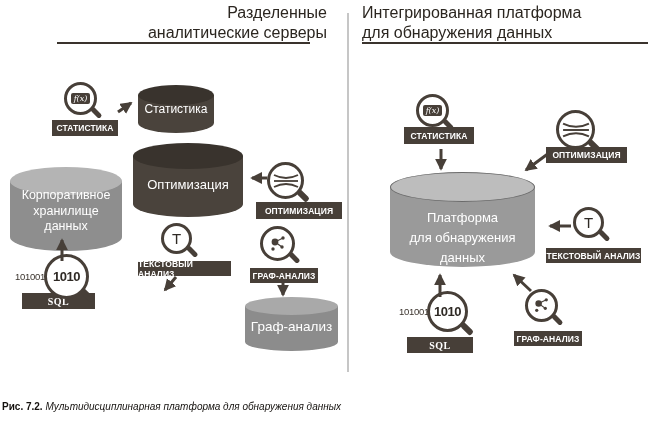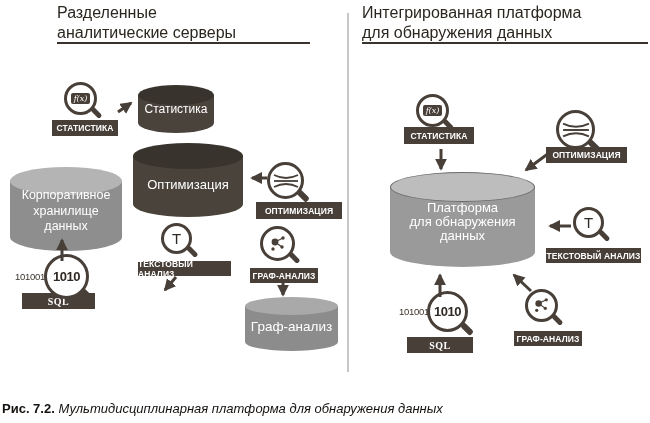--- a/index.html
+++ b/index.html
@@ -21,30 +21,30 @@
   .lens{position:absolute;left:0;top:0;border:3px solid #473f38;border-radius:50%;background:#fff;
         box-sizing:border-box;display:flex;align-items:center;justify-content:center;z-index:3;}
   .handle{position:absolute;background:#473f38;border-radius:2.5px;transform-origin:50% 0;
           transform:rotate(-45deg);z-index:2;}
   .fx-badge{background:#473f38;color:#fff;font-family:"DejaVu Serif",serif;font-style:italic;
             font-size:8px;line-height:11px;padding:0 3px;border-radius:2px;}
   .t-glyph{font-size:15px;color:#2f2a25;}
   .lens-1010{font-weight:bold;font-size:13px;color:#2f2a25;letter-spacing:-.5px;}
   .bin-prefix{position:absolute;font-size:9.5px;font-weight:normal;color:#3a332d;letter-spacing:-.3px;z-index:1;}
   .arrows{position:absolute;left:0;top:0;pointer-events:none;z-index:4;}
-  .caption{position:absolute;font-size:13px;color:#14110e;white-space:nowrap;}
+  .caption{position:absolute;font-size:10px;color:#14110e;white-space:nowrap;}
   .caption .fig{font-weight:bold;}
   .caption .txt{font-style:italic;}
 </style>
 </head>
 <body>
 
 <div class="canvas">
 
-  <div class="title" style="left:57px;top:3px;width:270px;">Разделенные
+  <div class="title" style="left:57px;top:3px;width:270px;text-align:right;">Разделенные
 аналитические серверы</div>
   <div class="rule" style="left:57px;top:42px;width:253px;"></div>
   <div class="title" style="left:362px;top:3px;width:286px;">Интегрированная платформа
 для обнаружения данных</div>
   <div class="rule" style="left:362px;top:42px;width:286px;"></div>
 
   <div class="divider" style="left:347px;top:13px;height:359px;"></div>
 
   <div class="cyl" style="left:138px;top:85px;width:76px;height:48px;">
     <div class="cyl-body dark-body" style="top:10px;border-radius:0 0 50% 50% / 0 0 10px 10px;"></div>
@@ -69,21 +69,21 @@
 
   <div class="cyl" style="left:245px;top:297px;width:93px;height:54px;">
     <div class="cyl-body" style="top:9px;background:#8c8c8c;border-radius:0 0 50% 50% / 0 0 9px 9px;"></div>
     <div class="cyl-top" style="height:18px;background:#a9a9a9;"></div>
     <div class="cyl-label" style="top:22px;font-size:13.5px;">Граф-анализ</div>
   </div>
 
   <div class="cyl" style="left:390px;top:172px;width:145px;height:95px;">
     <div class="cyl-body" style="top:15px;background:#9a9a9a;border-radius:0 0 50% 50% / 0 0 15px 15px;"></div>
     <div class="cyl-top" style="height:30px;background:#bdbdbd;border:1px solid #6a6a6a;box-sizing:border-box;"></div>
-    <div class="cyl-label" style="top:29px;font-size:13px;line-height:14px;">Платформа
+    <div class="cyl-label" style="top:36px;font-size:13px;line-height:20px;">Платформа
 для обнаружения
 данных</div>
   </div>
 
   <svg class="arrows" width="650" height="423" viewBox="0 0 650 423">
     <defs>
       <marker id="ah" markerWidth="4.6" markerHeight="4.6" refX="3.4" refY="2" orient="auto">
         <path d="M0,0 L4,2 L0,4 z" fill="#473f38"></path>
       </marker>
     </defs>

